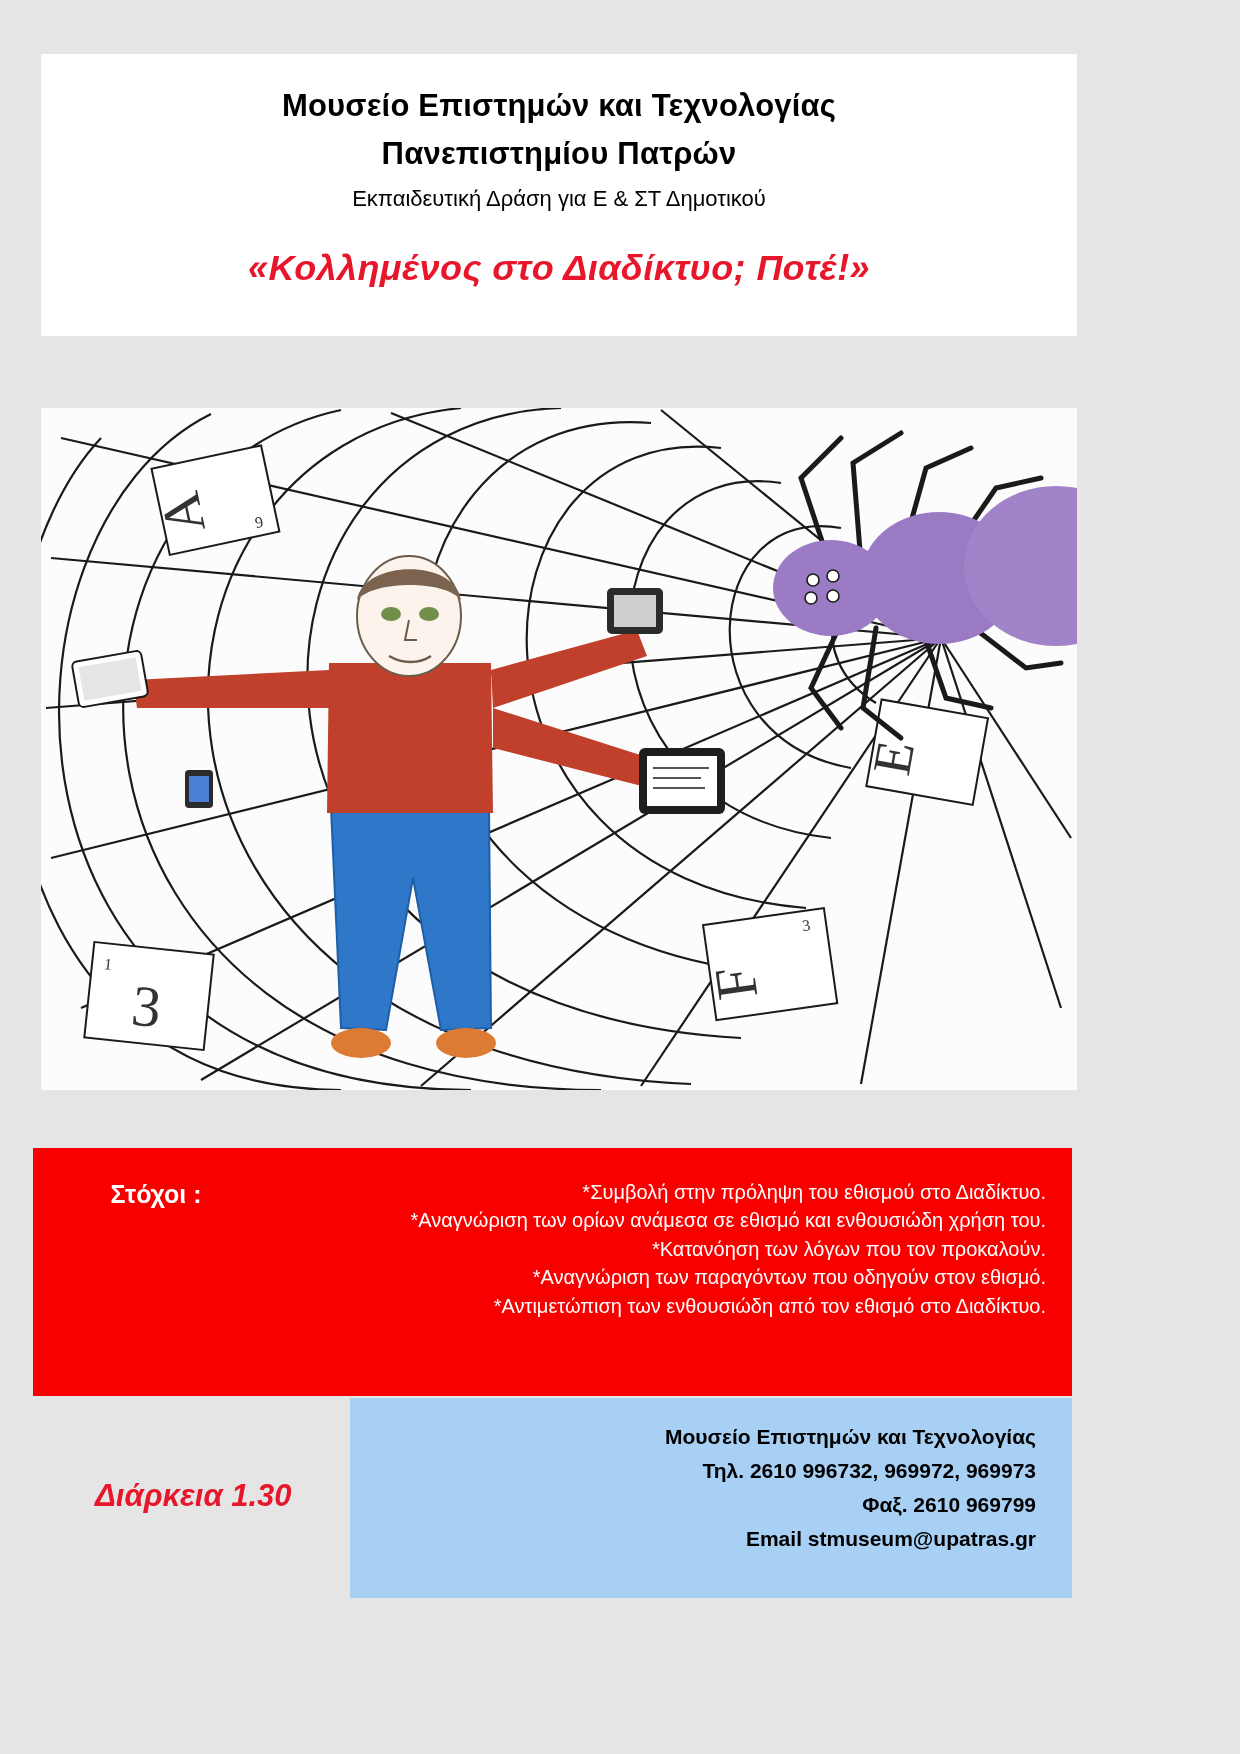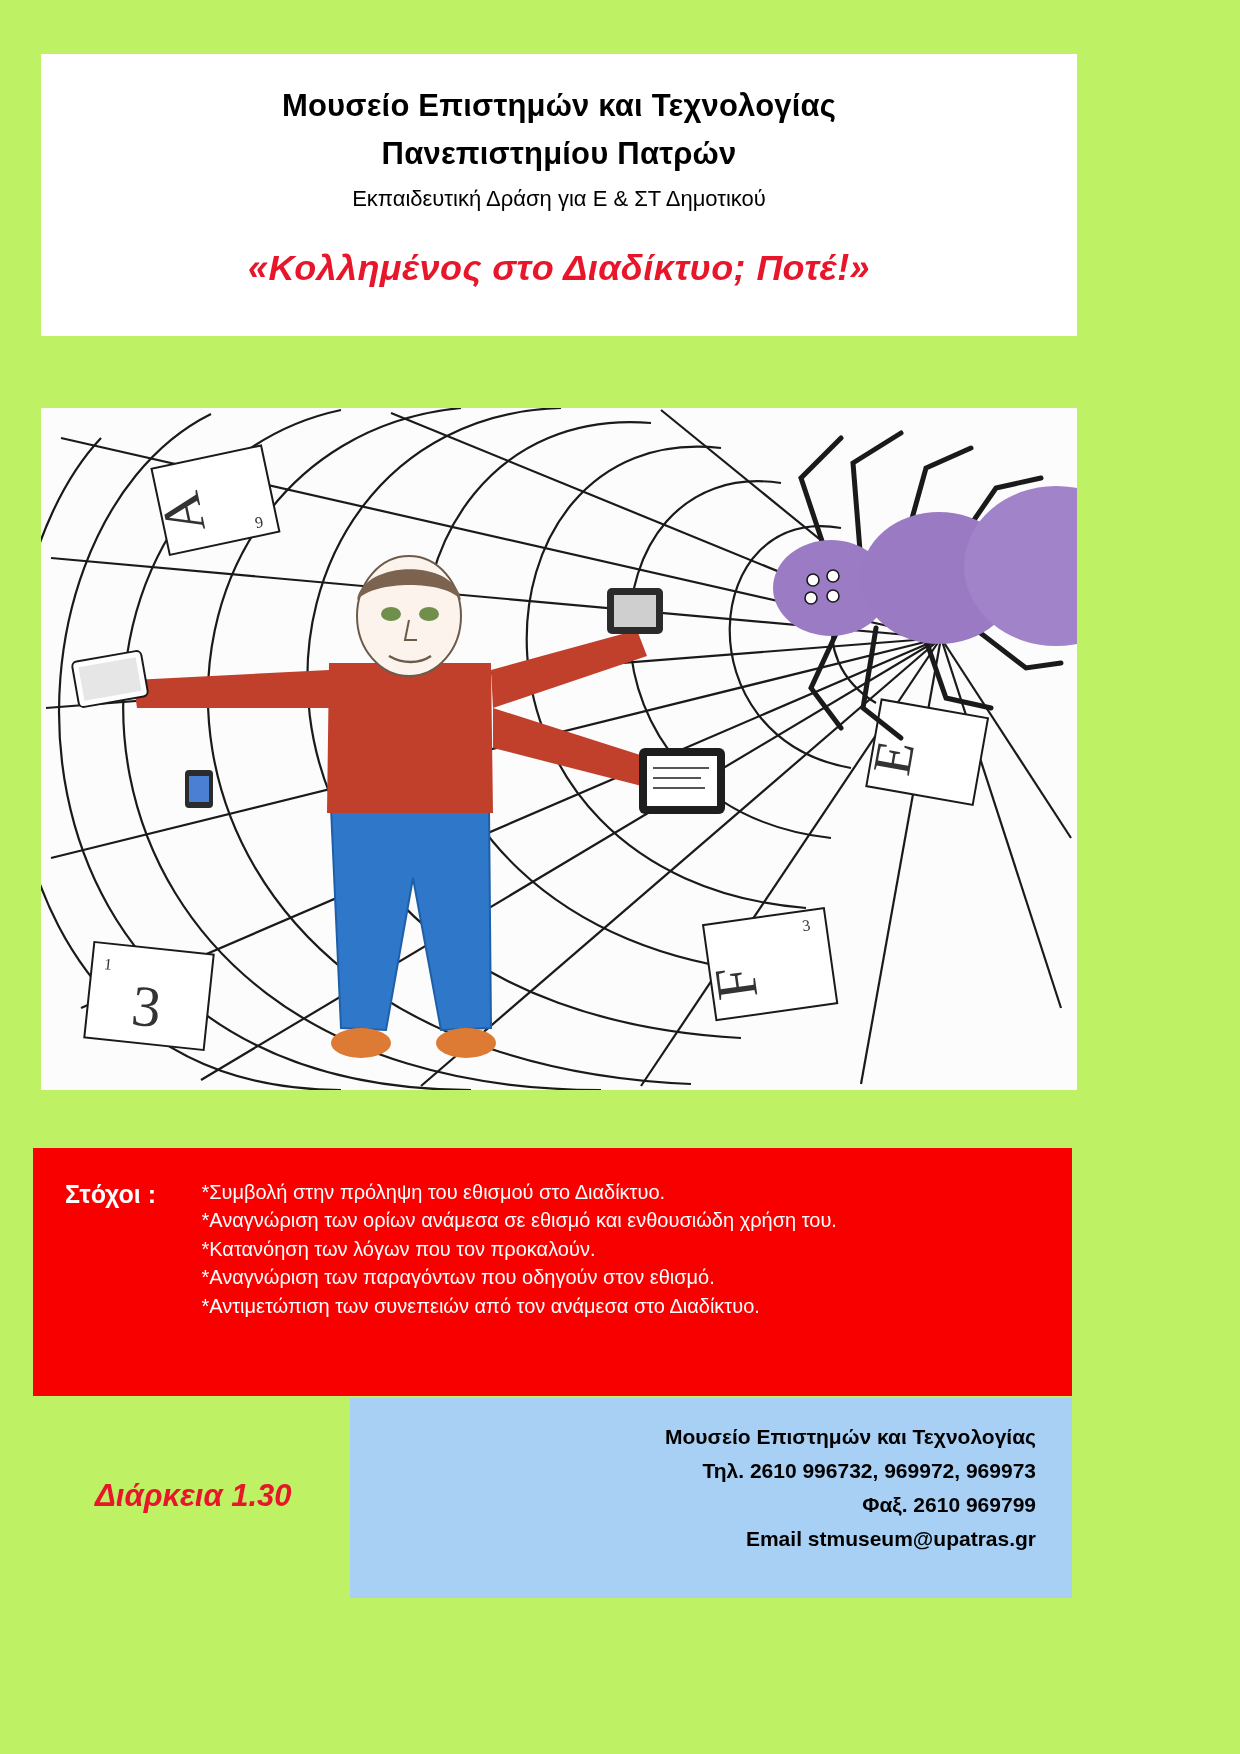--- a/index.html
+++ b/index.html
@@ -7,21 +7,21 @@
     padding: 0;
     background: #ffffff;
   }
   body {
     font-family: "Liberation Sans", sans-serif;
   }
   .poster {
     position: relative;
     width: 1240px;
     height: 1754px;
-    background: #bef264;
+    background: #e5e5e5;
     overflow: hidden;
     box-sizing: border-box;
   }
 
   
   .header-card {
     position: absolute;
     left: 41px;
     top: 54px;
     width: 1036px;
@@ -72,20 +72,21 @@
   
   .goals-box {
     position: absolute;
     left: 33px;
     top: 1148px;
     width: 1039px;
     height: 248px;
     background: #f80000;
     box-sizing: border-box;
     padding: 30px 26px 0 32px;
+    text-align: right;
   }
   .goals-label {
     display: inline-block;
     vertical-align: top;
     font-size: 25px;
     font-weight: bold;
     color: #ffffff;
     width: 132px;
     padding-top: 2px;
   }
@@ -260,21 +261,21 @@
     </svg>
   </div>
 
   <div class="goals-box">
     <div class="goals-label">Στόχοι :</div>
     <div class="goals-list">
       <div>*Συμβολή στην πρόληψη του εθισμού στο Διαδίκτυο.</div>
       <div>*Αναγνώριση των ορίων ανάμεσα σε εθισμό και ενθουσιώδη χρήση του.</div>
       <div>*Κατανόηση των λόγων που τον προκαλούν.</div>
       <div>*Αναγνώριση των παραγόντων που οδηγούν στον εθισμό.</div>
-      <div>*Αντιμετώπιση των συνεπειών από τον ανάμεσα στο Διαδίκτυο.</div>
+      <div>*Αντιμετώπιση των ενθουσιώδη από τον εθισμό στο Διαδίκτυο.</div>
     </div>
   </div>
 
   <div class="contact-box">
     <div>Μουσείο Επιστημών και Τεχνολογίας</div>
     <div>Τηλ. 2610 996732, 969972, 969973</div>
     <div>Φαξ. 2610 969799</div>
     <div>Email stmuseum@upatras.gr</div>
   </div>
 

